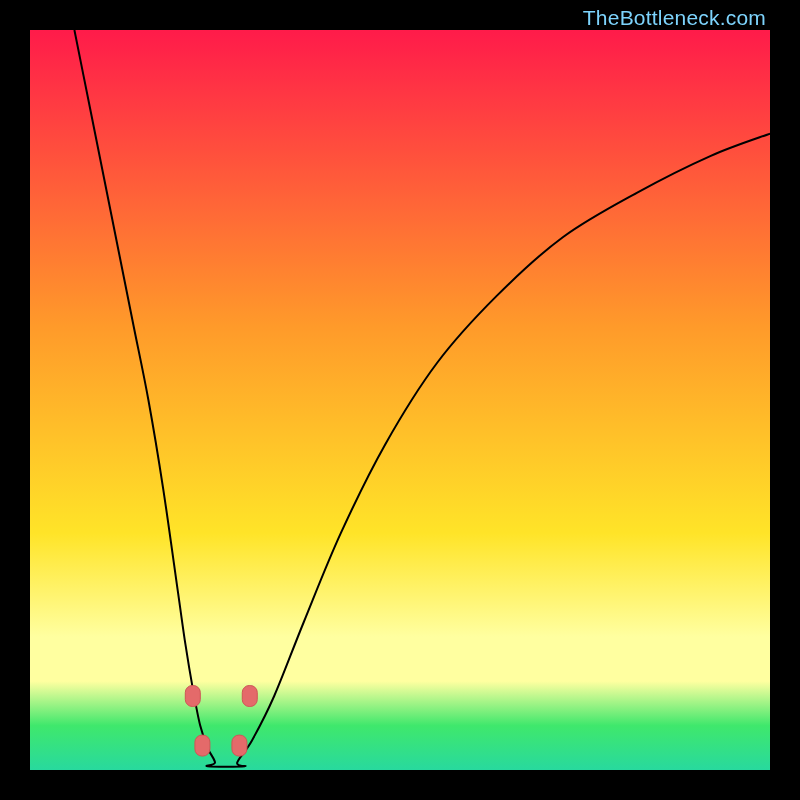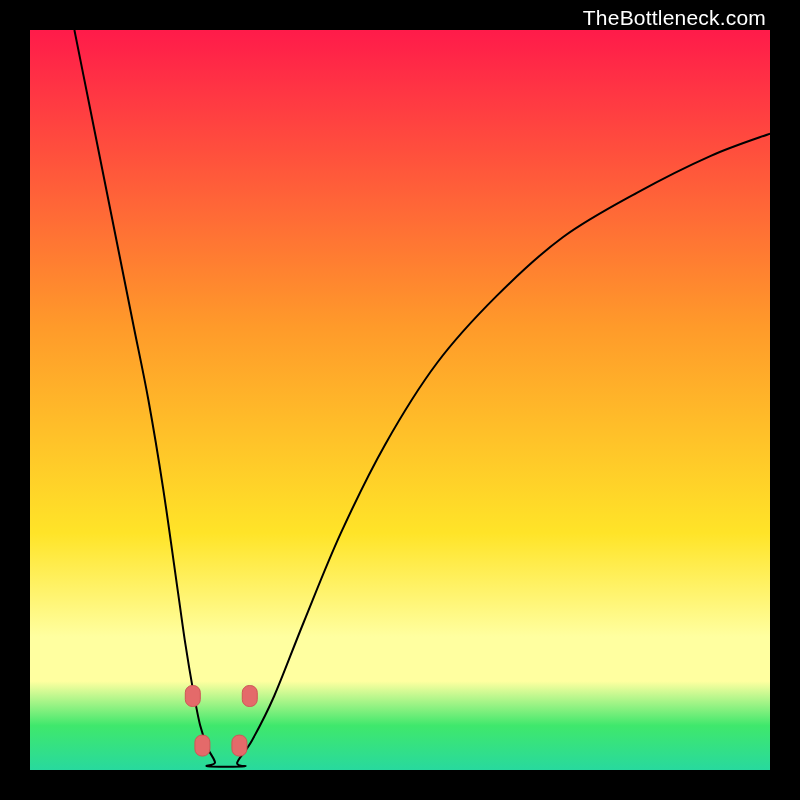--- a/index.html
+++ b/index.html
@@ -30,21 +30,21 @@
       var(--c-paleyellow) 82%,
       var(--c-paleyellow) 88%,
       var(--c-green) 94%,
       var(--c-green2) 100%
     );
   }
   .watermark {
     position: absolute;
     top: 6px;
     right: 34px;
-    color: #ffffff;
+    color: #7dd3fc;
     font-size: 21px;
     font-weight: 500;
     letter-spacing: 0.2px;
   }
   svg.curve {
     position: absolute;
     left: 0; top: 0;
     width: 100%;
     height: 100%;
     overflow: visible;

